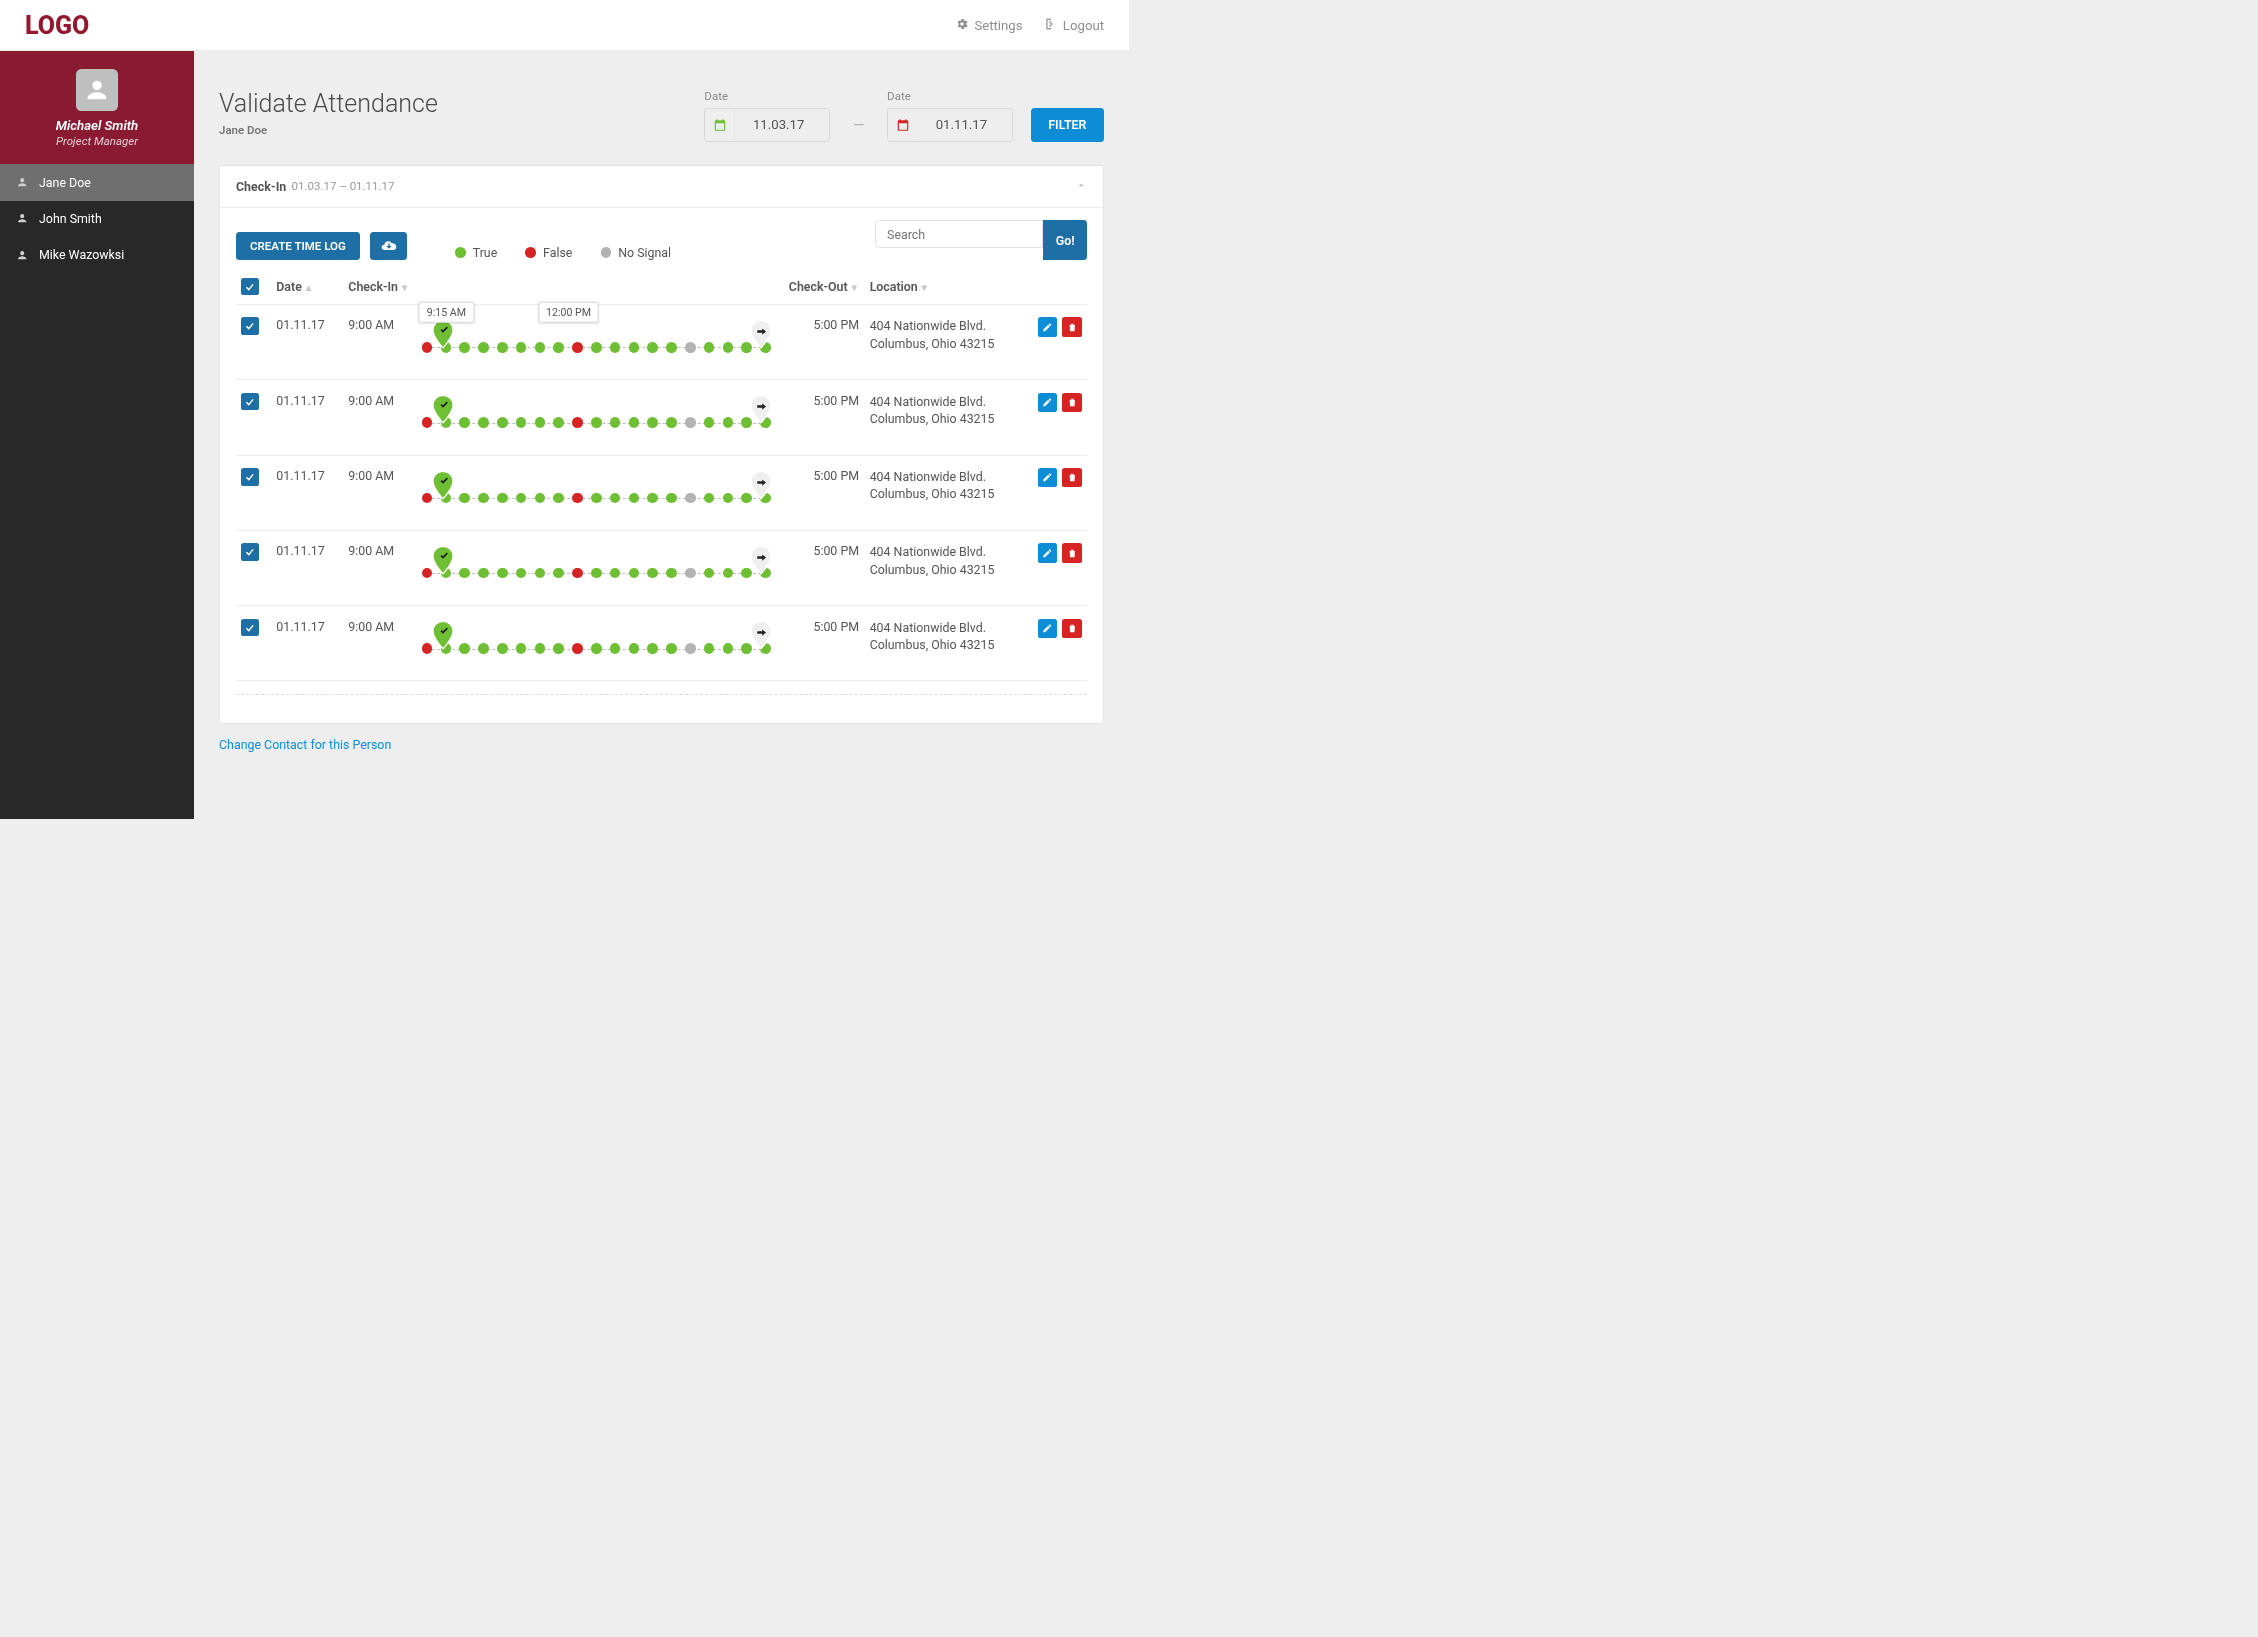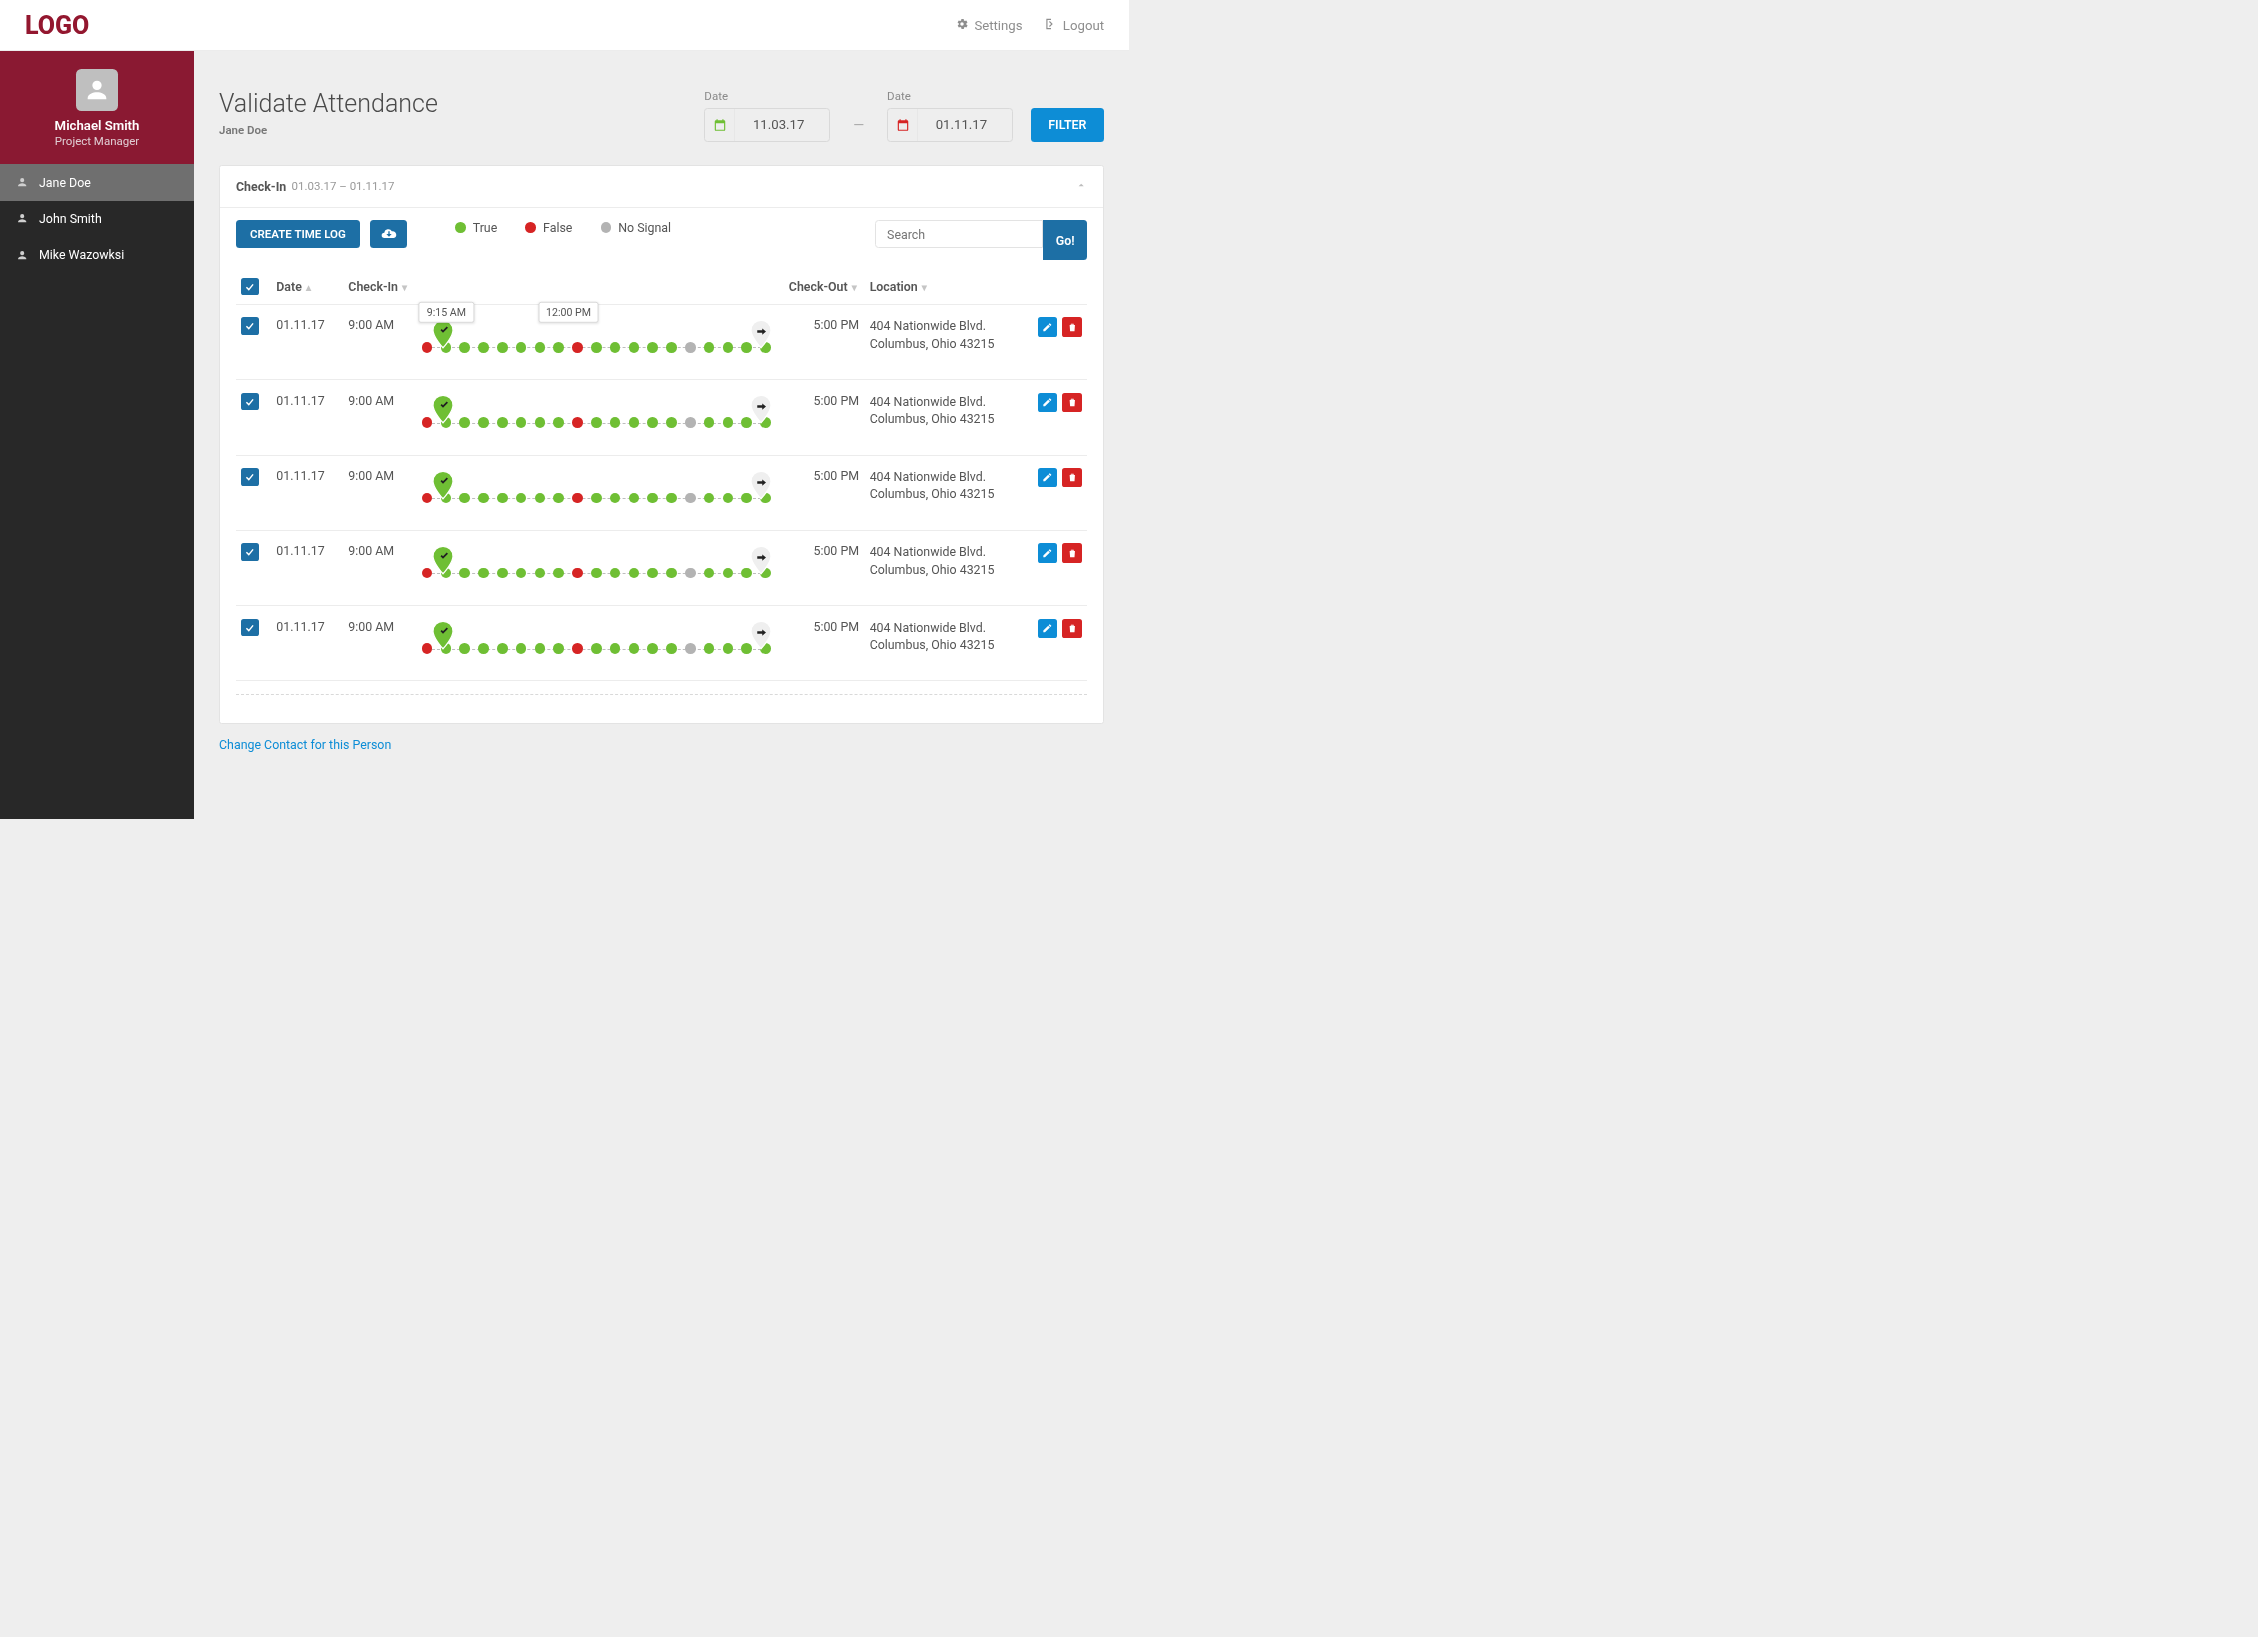--- a/index.html
+++ b/index.html
@@ -4,21 +4,21 @@
 <style>
 * { margin:0; padding:0; box-sizing:border-box; font-family:-apple-system,BlinkMacSystemFont,"Segoe UI",Roboto,"Helvetica Neue",Arial,sans-serif; }
 body { background:#eeeeee; width:1129px; height:819px; overflow:hidden; }
 .topbar { height:51px; background:#fff; border-bottom:0.9px solid #ececec; display:flex; align-items:center; padding:0 25px; }
 .logo { font-size:25px; font-weight:800; color:#93172f; }
 .top-spacer { flex:1; }
 .top-link { color:#8e8e8e; font-size:13.2px; display:flex; align-items:center; gap:5.3px; margin-left:21px; cursor:pointer; }
 .top-link svg { width:14px; height:14px; fill:#8e8e8e; }
 .layout { display:flex; height:768px; }
 .sidebar { width:194px; background:#282828; display:flex; flex-direction:column; }
-.profile { background:#8a1932; padding:17.6px 0 16px 0; display:flex; flex-direction:column; align-items:center; }
+.profile { background:#8a1932; padding:17.6px 0 16px 0; display:flex; flex-direction:column; align-items:center;font-style:italic; }
 .avatar-box { width:42px; height:42px; background:#bfbfbf; border-radius:5.3px; display:flex; align-items:center; justify-content:center; }
 .avatar-box svg { width:28px; height:28px; fill:#fff; }
 .profile-name { color:#fff; font-weight:600; font-size:13.2px; margin-top:7px; }
 .profile-role { color:#e0cdd3; font-size:11.5px; margin-top:1.8px; }
 .side-item { display:flex; align-items:center; gap:10.6px; padding:10.6px 16px; color:#ffffff; font-size:12.4px; cursor:pointer; }
 .side-item svg { width:12.4px; height:12.4px; fill:#cfcfcf; }
 .side-item.active { background:#6f6f6f; color:#fff; }
 .main { flex:1; padding:17.6px 25px 25px 25px; overflow:auto; }
 .pagehead { display:flex; align-items:flex-start; gap:17.6px;margin-top:20px; }
 .title-block h1 { font-weight:300; font-size:25px; color:#4a4a4a; }
@@ -32,21 +32,21 @@
 .date-input .val { padding:0 25px 0 17.6px; color:#555; font-size:13.2px; }
 .date-sep { align-self:flex-end; height:34px; display:flex; align-items:center; color:#aaa; padding:0 5.3px; }
 .filter-btn { align-self:flex-end; height:34px; background:#0d8dd6; color:#fff; border:none; border-radius:3.5px; padding:0 17.6px; font-size:12.4px; font-weight:600; cursor:pointer; }
 .panel { background:#fff; border:0.9px solid #e3e3e3; border-radius:2.6px; margin-top:23px; }
 .panel-head { display:flex; align-items:center; padding:12.4px 16px; border-bottom:0.9px solid #ececec; }
 .panel-head .t1 { font-weight:700; color:#555; font-size:12.4px; }
 .panel-head .t2 { color:#999; font-size:11.5px; margin-left:5.3px; }
 .panel-head .chev { margin-left:auto; }
 .panel-head .chev svg { width:12.4px; height:12.4px; fill:#bdbdbd; }
 .panel-body { padding:12.4px 16px 16px 16px; }
-.toolbar { display:flex; align-items:flex-start; gap:10.6px; margin-bottom:8.8px; }
+.toolbar { display:flex; align-items:flex-end; gap:10.6px; margin-bottom:8.8px; }
 .btn-prim { background:#1d6fa5; color:#fff; border:none; border-radius:3.5px; height:28px; padding:0 14px; font-size:11.5px; font-weight:600; cursor:pointer; }
 .btn-icon { background:#1d6fa5; border:none; border-radius:3.5px; width:37px; height:28px; display:flex; align-items:center; justify-content:center; cursor:pointer; }
 .btn-icon svg { width:16px; height:16px; fill:#fff; }
 .toolbar-spacer { width:26.5px; }
 .legend { display:flex; align-items:center; gap:7px; color:#555; font-size:12.4px; margin-right:17.6px; }
 .dot { width:10.6px; height:10.6px; border-radius:50%; }
 .dot.green { background:#6fbf34; }
 .dot.red { background:#d62424; }
 .dot.grey { background:#b3b3b3; }
 .search-wrap { margin-left:auto; display:flex;border-radius:10px; }

